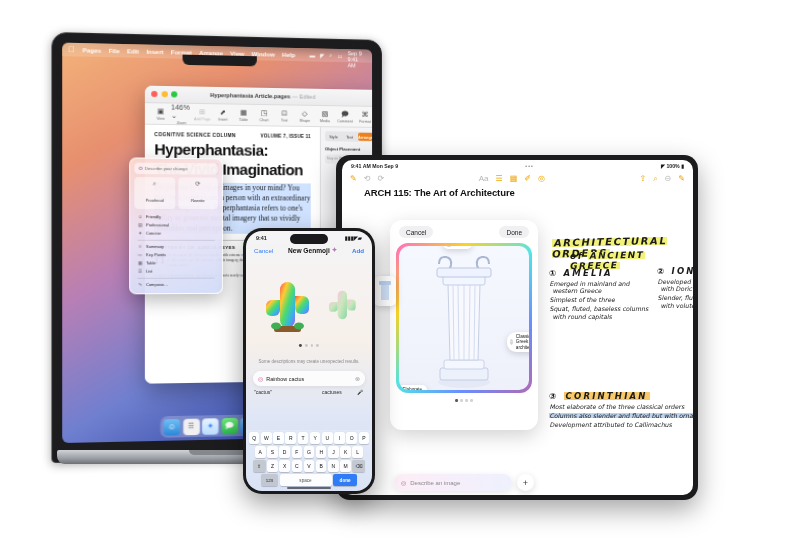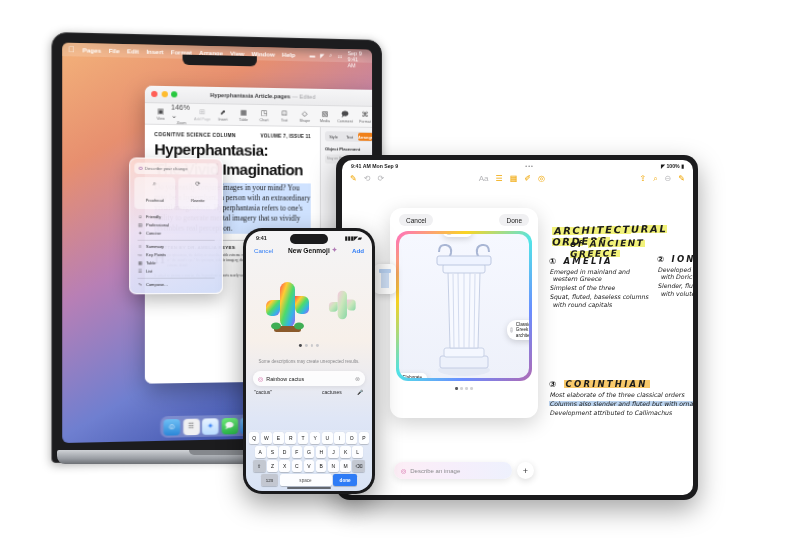--- a/index.html
+++ b/index.html
@@ -457,20 +457,21 @@
         </span>
         <span class="sp"></span>
         <span class="grp">
           <span class="ti">⇪</span>
           <span class="ti">⌕</span>
           <span class="ti gray">⊖</span>
           <span class="ti">✎</span>
         </span>
       </div>
 
+      <div class="note-title">ARCH 115: The Art of Architecture</div>
 
       <div class="note-body">
 
         <div class="hw hw-title">
           <span class="hl-yellow">ARCHITECTURAL ORDERS</span>
         </div>
         <div class="hw hw-sub">
           <span>of</span>
           <span class="hl-yellow">ANCIENT GREECE</span>
         </div>

